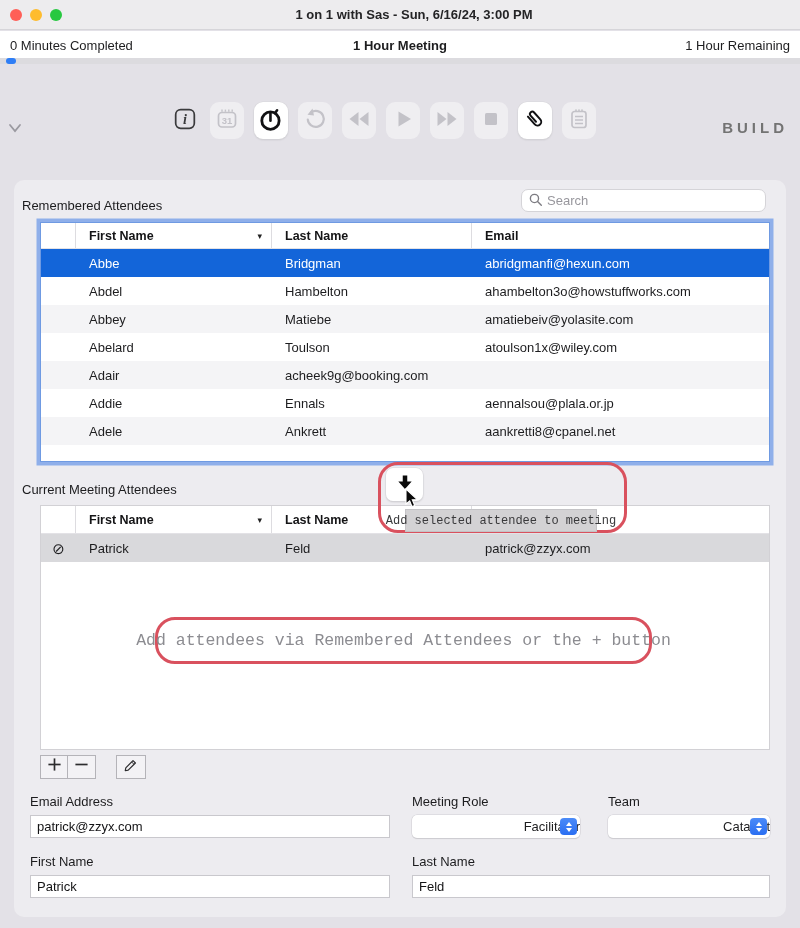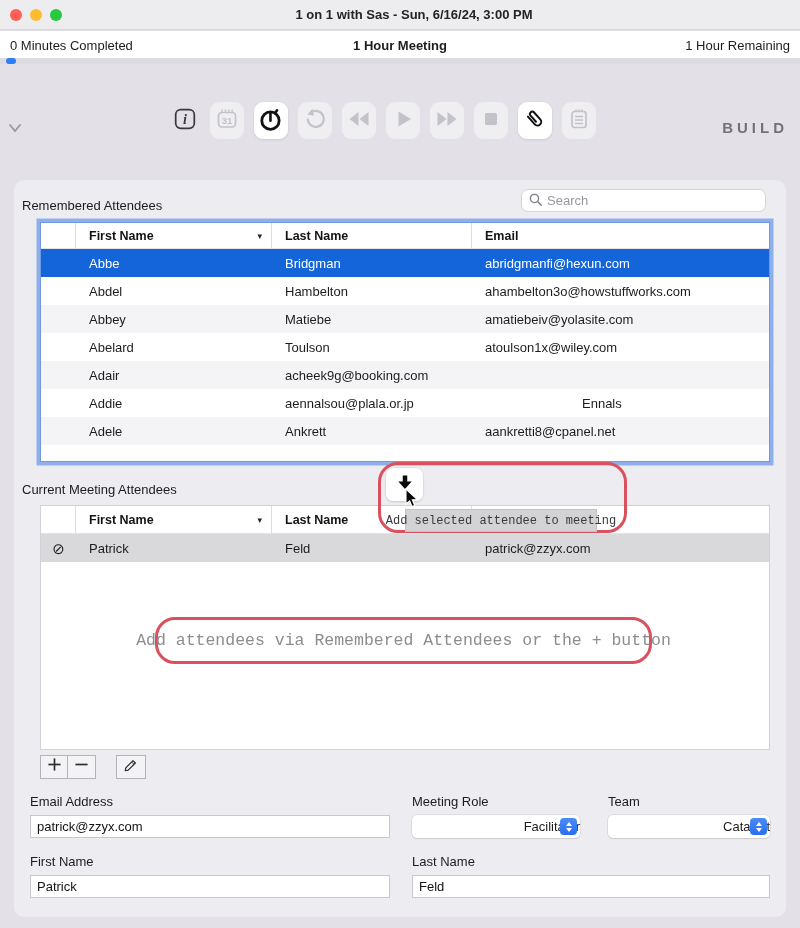--- a/index.html
+++ b/index.html
@@ -255,22 +255,22 @@
           <div class="tcell c3">atoulson1x@wiley.com</div>
         </div>
         <div class="trow alt">
           <div class="tcell c0"></div>
           <div class="tcell c1">Adair</div>
           <div class="tcell c3">acheek9g@booking.com</div>
         </div>
         <div class="trow">
           <div class="tcell c0"></div>
           <div class="tcell c1">Addie</div>
+          <div class="tcell c2">Ennals</div>
           <div class="tcell c3">aennalsou@plala.or.jp</div>
-          <div class="tcell c2">Ennals</div>
         </div>
         <div class="trow alt">
           <div class="tcell c0"></div>
           <div class="tcell c1">Adele</div>
           <div class="tcell c2">Ankrett</div>
           <div class="tcell c3">aankretti8@cpanel.net</div>
         </div>
       </div>
   </div>
 

